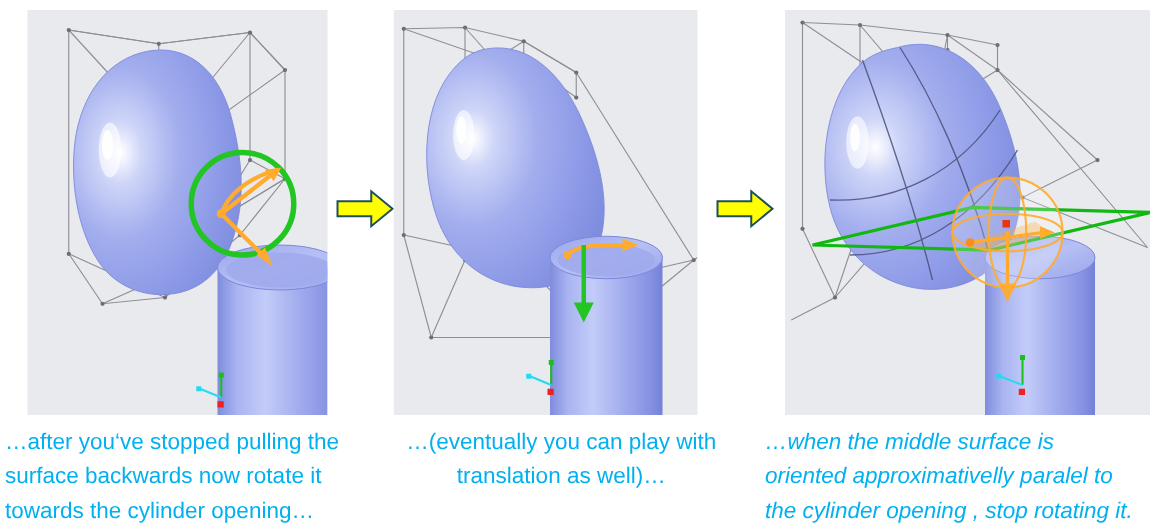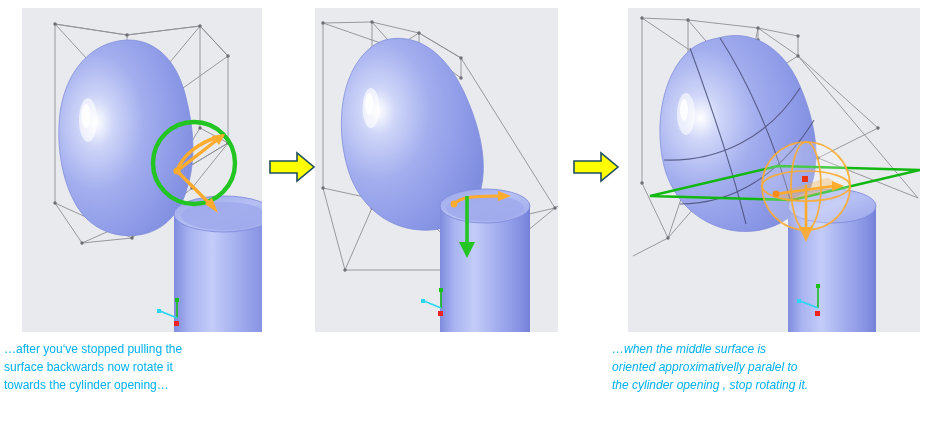--- a/index.html
+++ b/index.html
@@ -42,21 +42,21 @@
     height: 34px;
   }
   #arrow-1 { left: 268px; top: 150px; }
   #arrow-2 { left: 572px; top: 150px; }
   .step-arrow svg { display:block; width:100%; height:100%; }
 
   
   .caption {
     position: absolute;
     color: #00b0f0;
-    font-size: 12px;
+    font-size: 18px;
     line-height: 1.52;
     font-family: "Liberation Sans", sans-serif;
     white-space: pre-line;
   }
   #caption-1 { left: 4px;   top: 340px; width: 300px; text-align: left; }
   #caption-2 { left: 318px; top: 340px; width: 262px; text-align: center; }
   #caption-3 { left: 612px; top: 340px; width: 322px; text-align: left; font-style: italic; }
 </style>
 </head>
 <body>
@@ -393,18 +393,20 @@
         <rect x="169" y="291" width="4" height="4" fill="#28d8f0"></rect>
         <rect x="187" y="303" width="5" height="5" fill="#ee2222"></rect>
       </g>
     </svg>
   </div>
 
   <div class="caption" id="caption-1">…after you‘ve stopped pulling the
 surface backwards now rotate it
 towards the cylinder opening…</div>
 
+  <div class="caption" id="caption-2">…(eventually you can play with
+translation as well)…</div>
 
   <div class="caption" id="caption-3">…when the middle surface is
 oriented approximativelly paralel to
 the cylinder opening , stop rotating it.</div>
 
 </div>
 
 </body></html>

